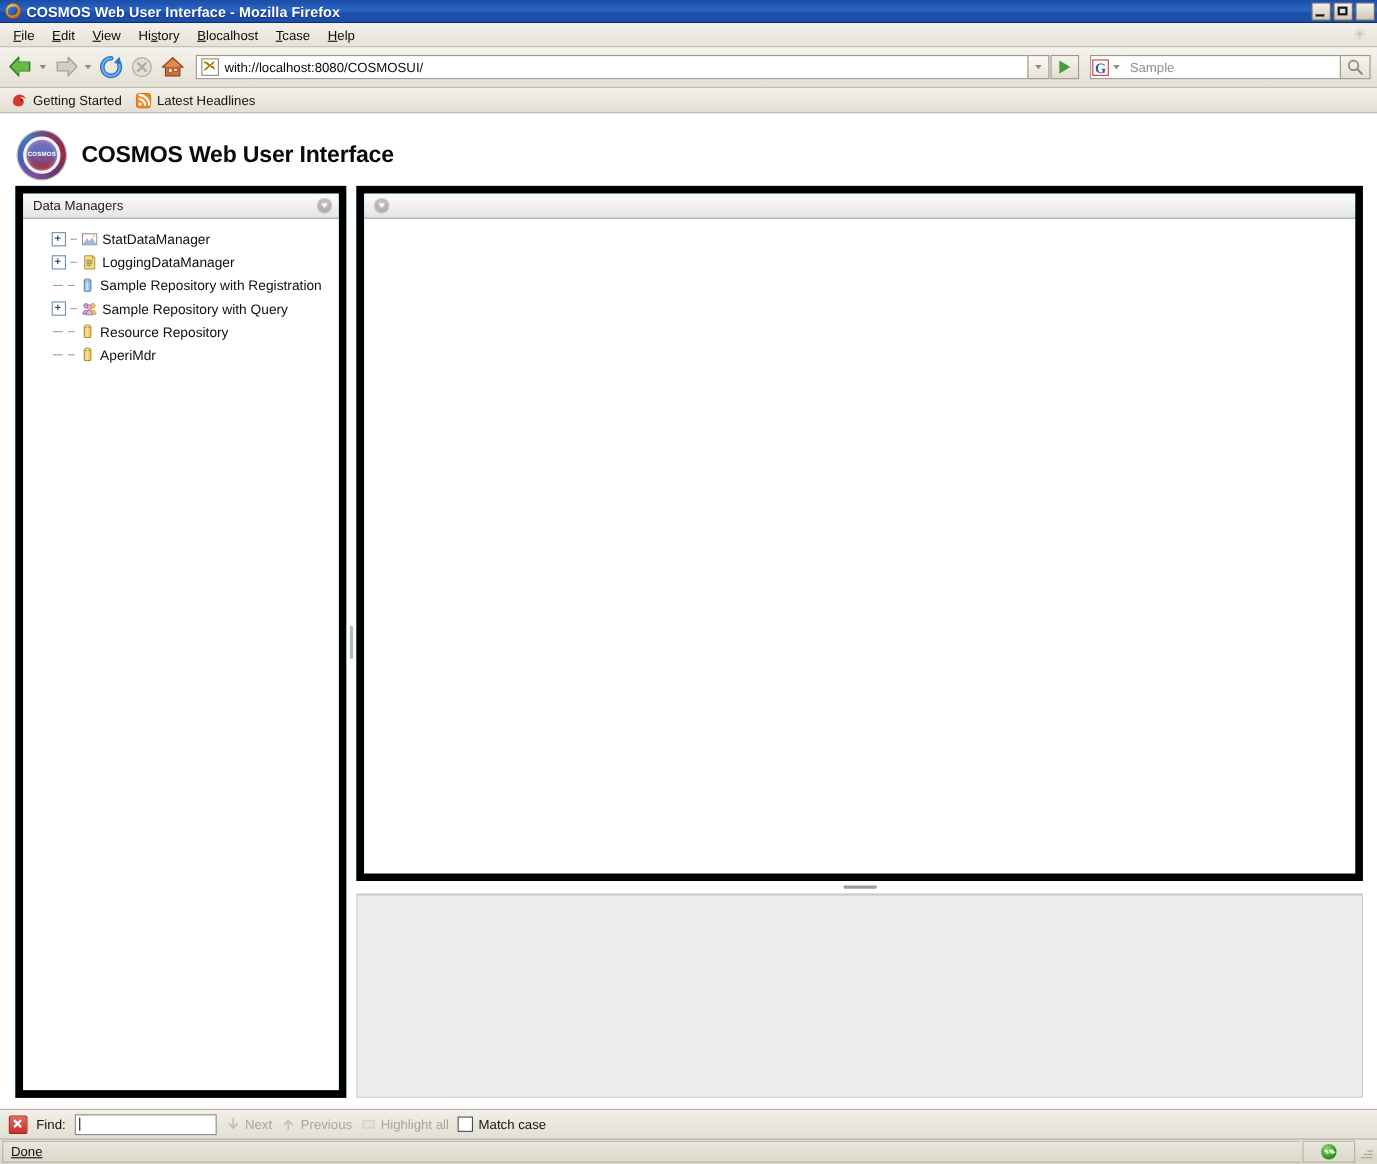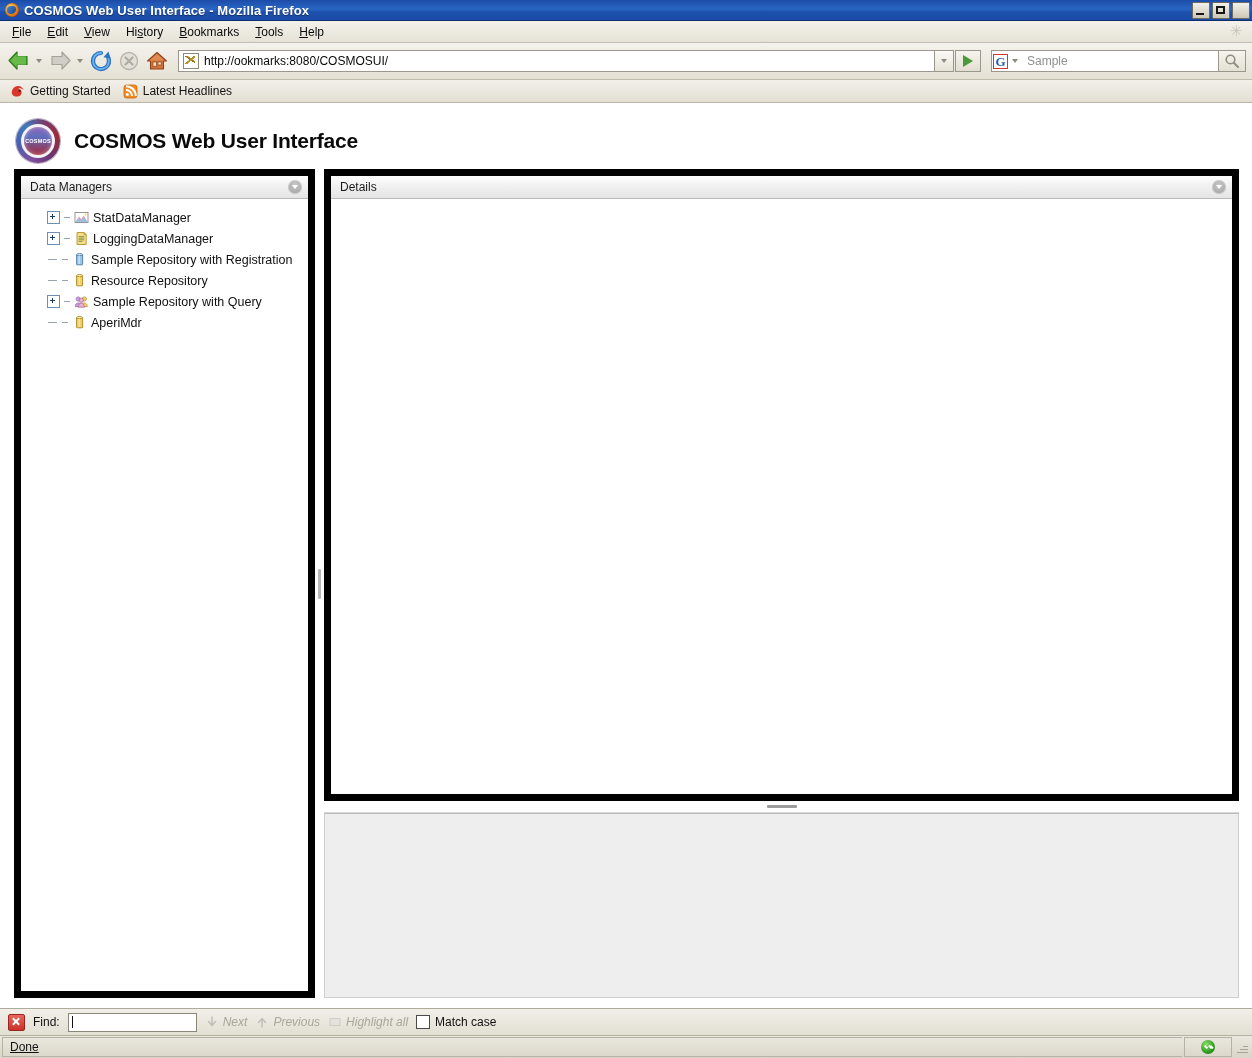--- a/index.html
+++ b/index.html
@@ -355,21 +355,21 @@
   .find-close::after { transform: rotate(-45deg); }
   .find-label { font-size: 12px; color: #111; }
   .find-input {
     width: 124px; height: 17px;
     background: #ffffff; border: 1px solid #8b8778;
     display: flex; align-items: center; padding-left: 3px;
   }
   .caret { width: 1px; height: 12px; background: #111; }
   .find-btn {
     display: flex; gap: 4px;
-    font-size: 12px; color: #a9a69a; cursor: default; font-style: italic;
+    font-size: 12px; color: #a9a69a; cursor: default;
   }
   .find-btn .ico { width: 14px; height: 14px; opacity: 0.42; flex: 0 0 auto; }
   .find-chk {
     display: flex; align-items: center; gap: 5px;
     font-size: 12px; color: #111; cursor: pointer;
   }
   .chkbox {
     width: 12px; height: 12px; background: #ffffff;
     border: 1px solid #4a4a4a; flex: 0 0 auto;
   }
@@ -434,22 +434,22 @@
         </div>
       <div class="win-btn btn-close"><span class="g1"></span><span class="g2"></span></div>
     </div>
   </div>
 
   <div class="menubar">
     <div class="menu-item"><u>F</u><span>ile</span></div>
     <div class="menu-item"><u>E</u><span>dit</span></div>
     <div class="menu-item"><u>V</u><span>iew</span></div>
     <div class="menu-item">Hi<u>s</u>tory</div>
-    <div class="menu-item"><u>B</u><span>ookmarks</span></div>
-    <div class="menu-item"><u>T</u><span>ools</span></div>
+    <div class="menu-item"><u>B</u><span>localhost</span></div>
+    <div class="menu-item"><u>T</u><span>case</span></div>
     <div class="menu-item"><u>H</u><span>elp</span></div>
     <div class="menubar-spacer"></div>
     <div class="menu-gear"></div>
   </div>
 
   <div class="navbar">
     <div class="arrow-wrap">
       <div class="arrow">
         <svg width="26" height="24" viewBox="0 0 26 24">
           <path d="M11 3 L3 11.5 L11 20 L11 15.5 L21 15.5 L21 7.5 L11 7.5 Z" fill="#4fa832" stroke="#2f7a1c" stroke-width="1.2" stroke-linejoin="round"></path>
@@ -484,21 +484,21 @@
         <path d="M12 3.5 L21.5 12 L18.5 12 L18.5 20 L5.5 20 L5.5 12 L2.5 12 Z" fill="#d4703a" stroke="#8f441d" stroke-width="1.1" stroke-linejoin="round"></path>
         <rect x="8" y="13" width="3.6" height="4.2" fill="#f6e2c2" stroke="#8f441d" stroke-width="0.7"></rect>
         <rect x="13" y="13" width="3.2" height="3" fill="#f6e2c2" stroke="#8f441d" stroke-width="0.7"></rect>
         <path d="M12 5 L19.5 11.4 L4.5 11.4 Z" fill="#e08a52"></path>
       </svg>
     </div>
 
     <div class="url-wrap">
       <div class="url-box">
         <div class="favicon"></div>
-        <div class="url-text">http://ookmarks:8080/COSMOSUI/</div>
+        <div class="url-text">with://localhost:8080/COSMOSUI/</div>
       </div>
       <div class="url-drop">
         <span class="caret-sm"></span>
       </div>
       <div class="go-btn">
         <span class="go-tri"></span>
       </div>
     </div>
 
     <div class="search-wrap">
@@ -592,33 +592,20 @@
               <span class="tree-stub"></span>
               <span class="tree-link"></span>
               <span class="tico">
                 <svg width="15" height="15" viewBox="0 0 15 15">
                   <rect x="4.6" y="2.4" width="6" height="10.4" rx="0.6" fill="#9fc6e8" stroke="#4a7aa8" stroke-width="0.9"></rect>
                   <ellipse cx="7.6" cy="2.6" rx="3" ry="1.1" fill="#cfe4f5" stroke="#4a7aa8" stroke-width="0.8"></ellipse>
                   <rect x="6.6" y="3.6" width="1.2" height="8.4" fill="#ffffff" opacity="0.55"></rect>
                 </svg>
               </span>
               <span class="tree-label">Sample Repository with Registration</span>
-            </div>
-
-            <div class="tree-row">
-              <span class="tree-stub"></span>
-              <span class="tree-link"></span>
-              <span class="tico">
-                <svg width="15" height="15" viewBox="0 0 15 15">
-                  <rect x="4.6" y="2.4" width="6" height="10.4" rx="0.6" fill="#f3d06a" stroke="#a8861c" stroke-width="0.9"></rect>
-                  <ellipse cx="7.6" cy="2.6" rx="3" ry="1.1" fill="#fbeab4" stroke="#a8861c" stroke-width="0.8"></ellipse>
-                  <rect x="6.6" y="3.6" width="1.2" height="8.4" fill="#ffffff" opacity="0.5"></rect>
-                </svg>
-              </span>
-              <span class="tree-label">Resource Repository</span>
             </div>
 
             <div class="tree-row">
               <span class="expander"></span>
               <span class="tree-link"></span>
               <span class="tico">
                 <svg width="15" height="15" viewBox="0 0 15 15">
                   <circle cx="4.2" cy="5" r="2.1" fill="#c9a5e0" stroke="#8f5fb0" stroke-width="0.7"></circle>
                   <path d="M1.3 12.6 c0-2.4 1.3-3.6 2.9-3.6 s2.9 1.2 2.9 3.6 Z" fill="#c9a5e0" stroke="#8f5fb0" stroke-width="0.7"></path>
                   <circle cx="10.4" cy="5" r="2.1" fill="#f3d06a" stroke="#b08f22" stroke-width="0.7"></circle>
@@ -633,35 +620,47 @@
             <div class="tree-row">
               <span class="tree-stub"></span>
               <span class="tree-link"></span>
               <span class="tico">
                 <svg width="15" height="15" viewBox="0 0 15 15">
                   <rect x="4.6" y="2.4" width="6" height="10.4" rx="0.6" fill="#f3d06a" stroke="#a8861c" stroke-width="0.9"></rect>
                   <ellipse cx="7.6" cy="2.6" rx="3" ry="1.1" fill="#fbeab4" stroke="#a8861c" stroke-width="0.8"></ellipse>
                   <rect x="6.6" y="3.6" width="1.2" height="8.4" fill="#ffffff" opacity="0.5"></rect>
                 </svg>
               </span>
+              <span class="tree-label">Resource Repository</span>
+            </div>
+
+            <div class="tree-row">
+              <span class="tree-stub"></span>
+              <span class="tree-link"></span>
+              <span class="tico">
+                <svg width="15" height="15" viewBox="0 0 15 15">
+                  <rect x="4.6" y="2.4" width="6" height="10.4" rx="0.6" fill="#f3d06a" stroke="#a8861c" stroke-width="0.9"></rect>
+                  <ellipse cx="7.6" cy="2.6" rx="3" ry="1.1" fill="#fbeab4" stroke="#a8861c" stroke-width="0.8"></ellipse>
+                  <rect x="6.6" y="3.6" width="1.2" height="8.4" fill="#ffffff" opacity="0.5"></rect>
+                </svg>
+              </span>
               <span class="tree-label">AperiMdr</span>
             </div>
 
           </div>
         </div>
       </div>
 
       <div class="v-splitter">
         <span class="v-grip"></span>
       </div>
 
       <div class="right-stack">
         <div class="panel details-panel">
           <div class="panel-head">
-            <span class="panel-title">Details</span>
             <span class="collapse-btn">
                 <i></i>
               </span>
           </div>
           <div class="panel-body"></div>
         </div>
 
         <div class="h-splitter">
           <span class="h-grip"></span>
         </div>

